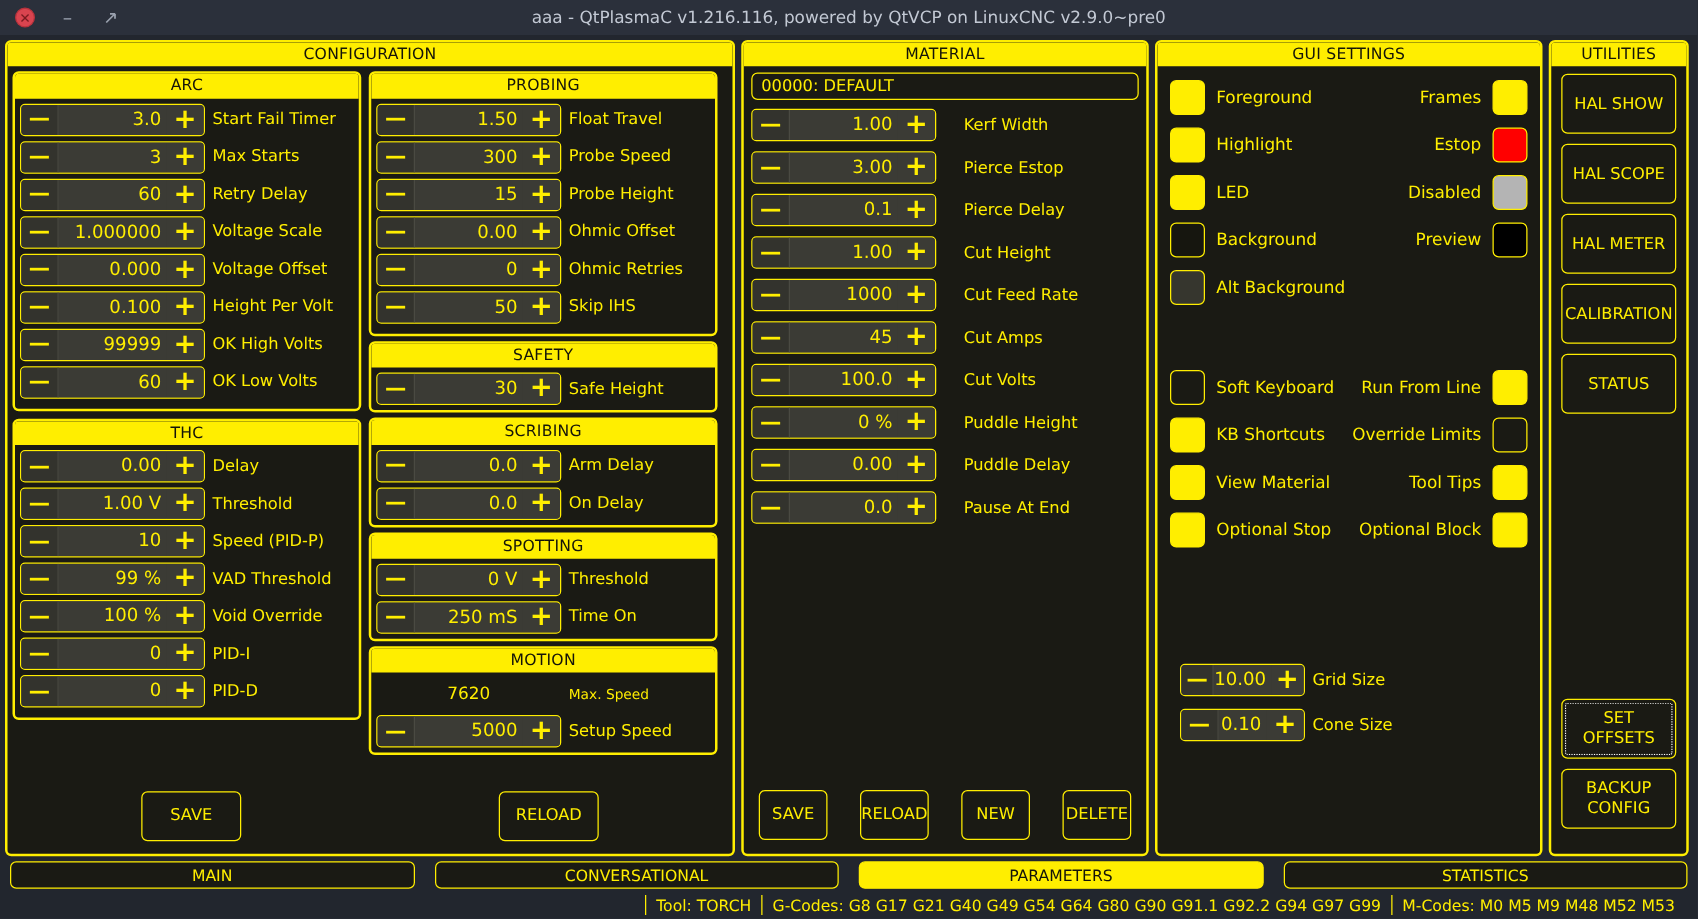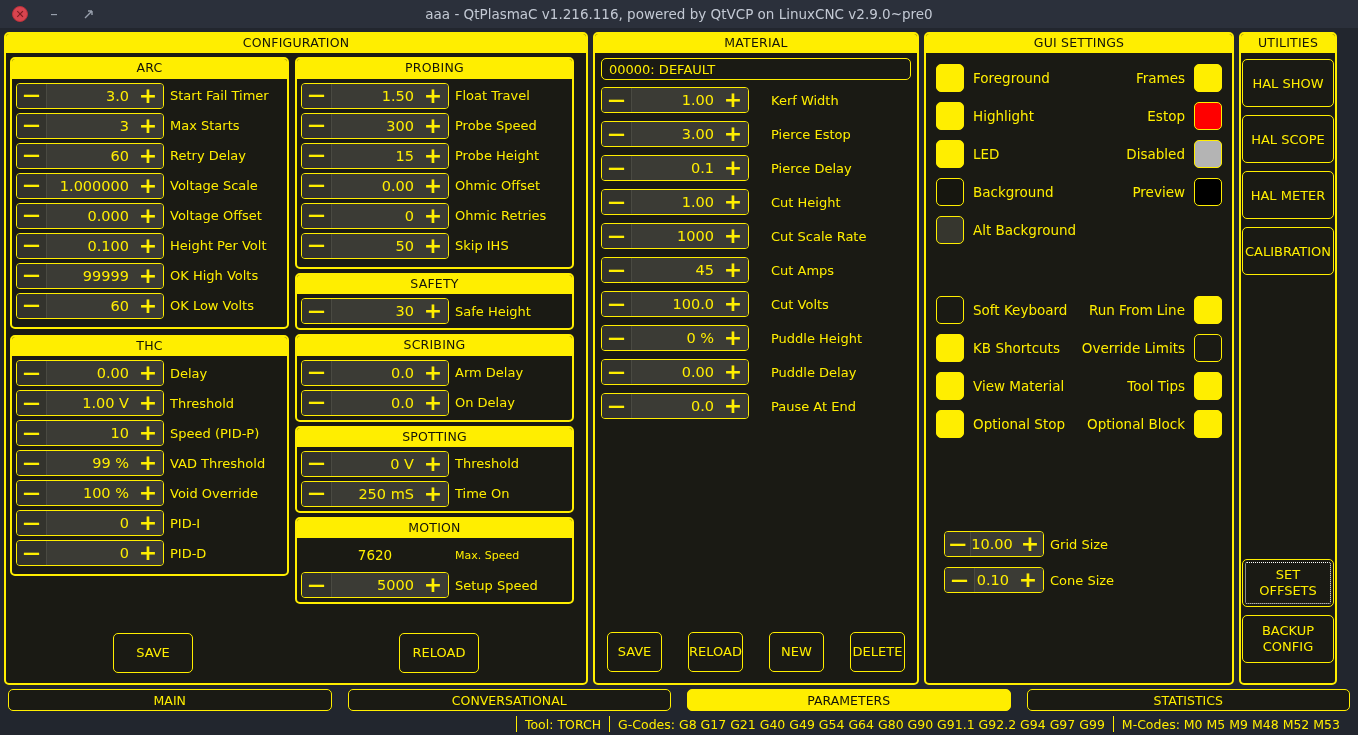--- a/index.html
+++ b/index.html
@@ -188,21 +188,21 @@
   .chkrow .lbl-right { color: var(--yellow); font-size: 13.5px; margin-right: 9px; }
   .chkrow .left-part { display: flex; align-items: center; width: 50%; }
   .chkrow .right-part { display: flex; align-items: center; justify-content: flex-end; width: 50%; }
 
   .gui-gap { height: 42px; }
   .gui-spins { padding: 4px 8px 0 8px; }
   .gui-spins .spin { height: 26px; }
   .gui-spins .w100 { width: 100px; }
 
   
-  .col-util { width: 98px; display: flex; flex-direction: column; }
+  .col-util { width: 112px; display: flex; flex-direction: column; }
   .util-body { padding: 6px 5px; display: flex; flex-direction: column; align-items: center; }
   .util-body .btn { width: 92px; height: 48px; margin-bottom: 8px; }
   .util-bottom { margin-top: auto; display: flex; flex-direction: column; align-items: center; padding-bottom: 6px; }
   .util-bottom .btn { width: 92px; height: 48px; margin-bottom: 8px; }
 
   
   .tabs {
     display: flex; gap: 16px;
     padding: 4px 4px 2px 4px;
     height: 28px;
@@ -566,21 +566,21 @@
               <div class="plus">+</div>
             </div>
             <div class="spin-label" style="margin-left:22px">Cut Height</div>
           </div>
           <div class="spinrow" style="margin-bottom:8px">
             <div class="spin w148">
               <div class="minus">—</div>
               <div class="val">1000</div>
               <div class="plus">+</div>
             </div>
-            <div class="spin-label" style="margin-left:22px">Cut Scale Rate</div>
+            <div class="spin-label" style="margin-left:22px">Cut Feed Rate</div>
           </div>
           <div class="spinrow" style="margin-bottom:8px">
             <div class="spin w148">
               <div class="minus">—</div>
               <div class="val">45</div>
               <div class="plus">+</div>
             </div>
             <div class="spin-label" style="margin-left:22px">Cut Amps</div>
           </div>
           <div class="spinrow" style="margin-bottom:8px">
@@ -751,20 +751,21 @@
       </div>
     </div>
 
     <div class="group col-util">
       <div class="gtitle">UTILITIES</div>
       <div class="gbody util-body" style="padding:6px 5px;">
         <div class="btn">HAL SHOW</div>
         <div class="btn">HAL SCOPE</div>
         <div class="btn">HAL METER</div>
         <div class="btn">CALIBRATION</div>
+        <div class="btn">STATUS</div>
 
         <div class="util-bottom">
           <div class="btn focus">
             <div style="display:flex;flex-direction:column;align-items:center;">
               <span>SET</span>
               <span>OFFSETS</span>
             </div>
           </div>
           <div class="btn">
             <div style="display:flex;flex-direction:column;align-items:center;">

